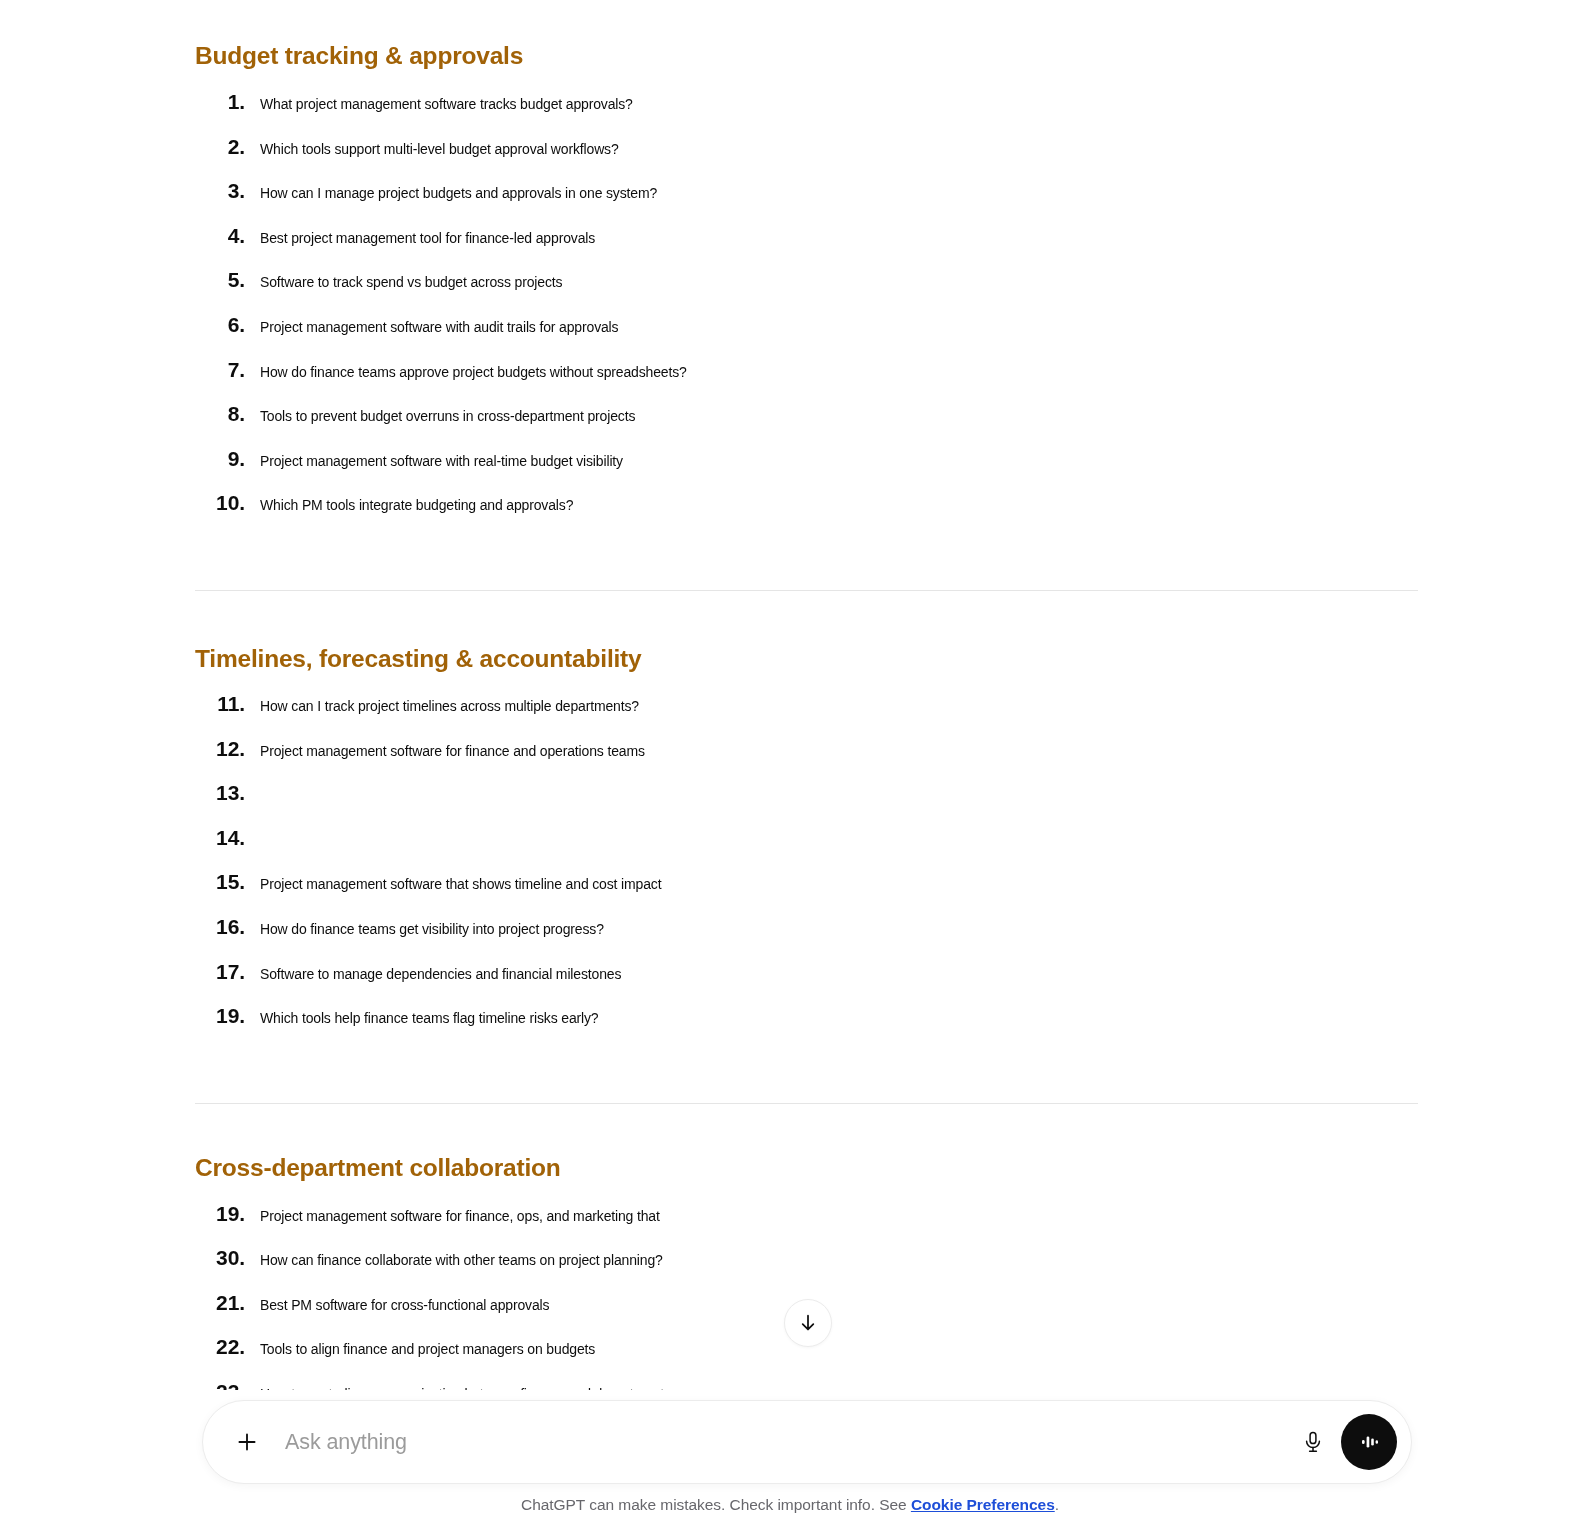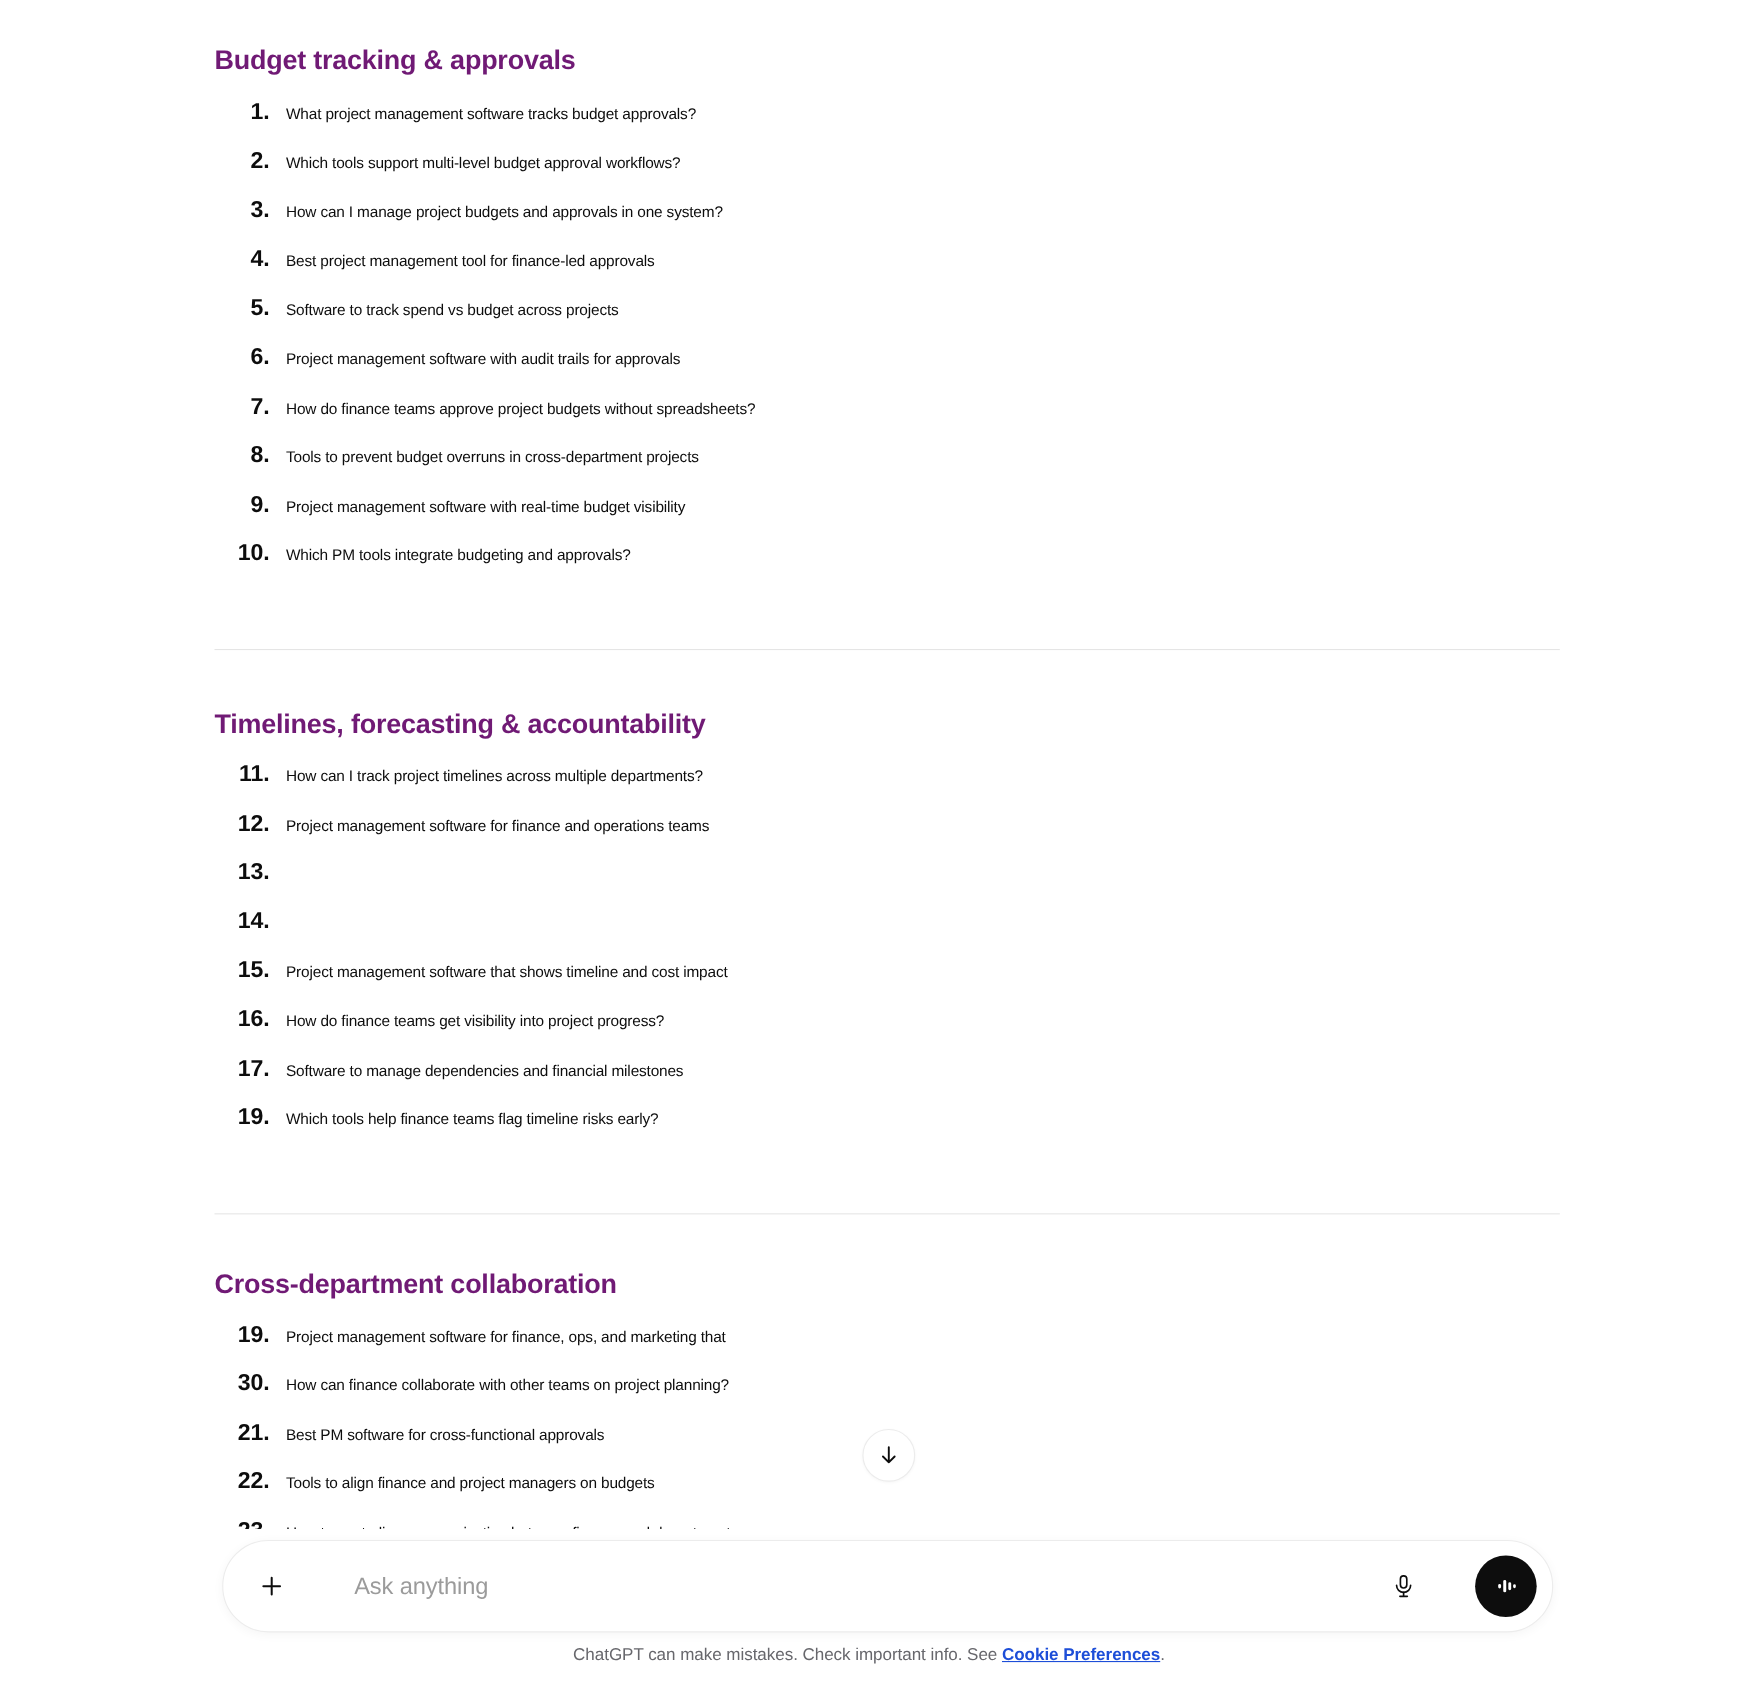--- a/index.html
+++ b/index.html
@@ -32,21 +32,21 @@
     top: 0;
     width: 1225px;
   }
 
   
   .section { margin: 0; }
   .section-title {
     font-size: 24.5px;
     font-weight: 700;
     letter-spacing: -0.2px;
-    color: #701a75;
+    color: #a16207;
     line-height: 32px;
     margin: 0;
     padding: 0;
   }
 
   .qlist {
     list-style: none;
     margin: 0;
     padding: 0;
   }
@@ -115,21 +115,20 @@
     top: 10px;
     width: 1210px;
     height: 84px;
     border-radius: 44px;
     background: #ffffff;
     border: 1px solid #ececec;
     box-shadow: 0 2px 10px rgba(0,0,0,0.045);
     box-sizing: border-box;
     display: flex;
     align-items: center;
-    gap: 37px;
   }
   #plus-btn {
     margin-left: 24px;
     width: 40px;
     height: 40px;
     border-radius: 50%;
     display: flex;
     align-items: center;
     justify-content: center;
     cursor: pointer;

